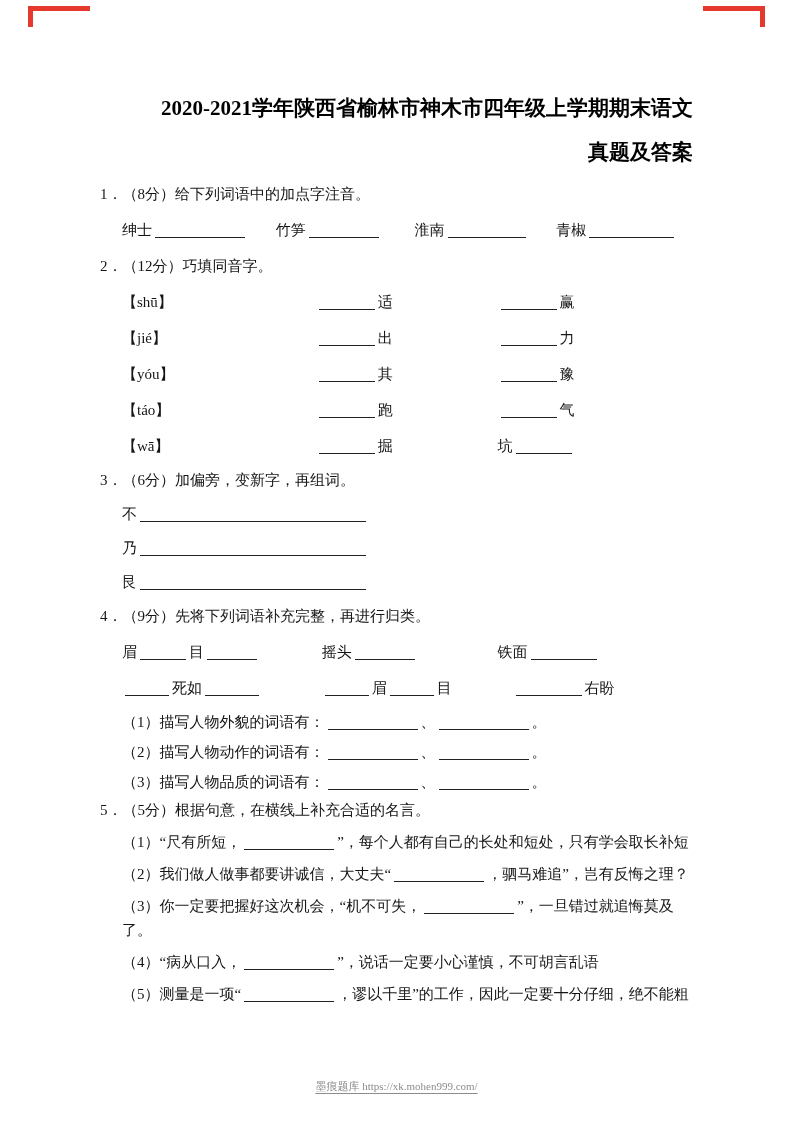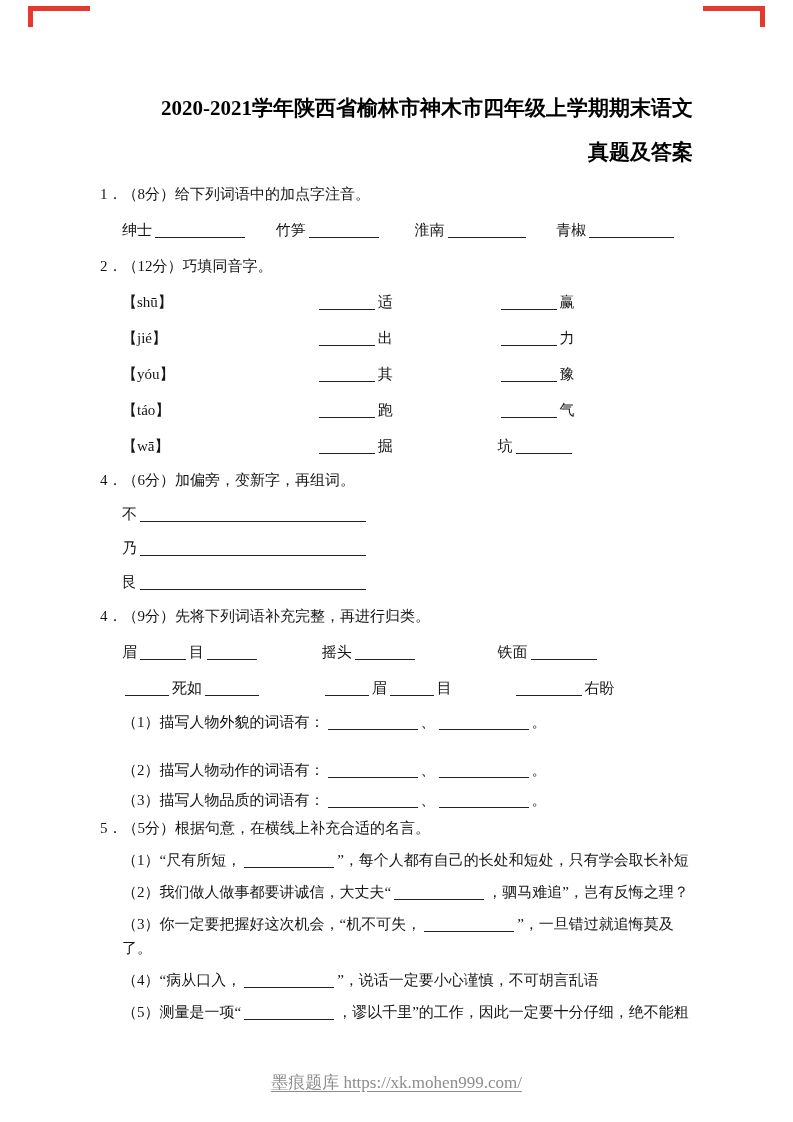--- a/index.html
+++ b/index.html
@@ -20,21 +20,21 @@
     .q-heading { line-height: 24px; }
     .row { line-height: 24px; }
     .indent { margin-left: 22px; }
     .cell { display: inline-block; vertical-align: top; }
     .blank {
       display: inline-block; border-bottom: 1px solid #222;
       height: 16px; margin: 0 3px; vertical-align: -3px;
     }
     .footer {
       position: absolute; left: 0; right: 0; bottom: 28px;
-      text-align: center; color: #8c8c8c; font-size: 17px;
+      text-align: center; color: #8c8c8c; font-size: 11px;
     }
     .footer-link { text-decoration: underline; text-underline-offset: 3px; cursor: pointer; }
   </style>
 </head>
 <body>
 
 <div class="page">
 
   <div class="red-h l"></div>
   <div class="red-v l"></div>
@@ -76,21 +76,21 @@
       <span class="cell" style="width:190px">【táo】</span>
       <span class="cell" style="width:178px"><span class="blank" style="width:56px"></span><span>跑</span></span>
       <span class="cell"><span class="blank" style="width:56px"></span><span>气</span></span>
     </div>
     <div class="row indent" style="margin-top:12px">
       <span class="cell" style="width:190px">【wā】</span>
       <span class="cell" style="width:178px"><span class="blank" style="width:56px"></span><span>掘</span></span>
       <span class="cell"><span>坑</span><span class="blank" style="width:56px"></span></span>
     </div>
 
-    <div class="q-heading" style="margin-top:10px">4．（6分）加偏旁，变新字，再组词。</div>
+    <div class="q-heading" style="margin-top:10px">3．（6分）加偏旁，变新字，再组词。</div>
     <div class="row indent" style="margin-top:10px">
       <span>不</span><span class="blank" style="width:226px"></span>
     </div>
     <div class="row indent" style="margin-top:10px">
       <span>乃</span><span class="blank" style="width:226px"></span>
     </div>
     <div class="row indent" style="margin-top:10px">
       <span>艮</span><span class="blank" style="width:226px"></span>
     </div>
 
@@ -101,21 +101,21 @@
       <span class="cell"><span>铁面</span><span class="blank" style="width:66px"></span></span>
     </div>
     <div class="row indent" style="margin-top:12px">
       <span class="cell" style="width:196px"><span class="blank" style="width:44px"></span><span>死如</span><span class="blank" style="width:54px"></span></span>
       <span class="cell" style="width:187px"><span class="blank" style="width:44px"></span><span>眉</span><span class="blank" style="width:44px"></span><span>目</span></span>
       <span class="cell"><span class="blank" style="width:66px"></span><span>右盼</span></span>
     </div>
     <div class="row indent" style="margin-top:10px">
       <span>（1）描写人物外貌的词语有：</span><span class="blank" style="width:90px"></span><span>、</span><span class="blank" style="width:90px"></span><span>。</span>
     </div>
-    <div class="row indent" style="margin-top:24px">
+    <div class="row indent" style="margin-top:6px">
       <span>（2）描写人物动作的词语有：</span><span class="blank" style="width:90px"></span><span>、</span><span class="blank" style="width:90px"></span><span>。</span>
     </div>
     <div class="row indent" style="margin-top:6px">
       <span>（3）描写人物品质的词语有：</span><span class="blank" style="width:90px"></span><span>、</span><span class="blank" style="width:90px"></span><span>。</span>
     </div>
 
     <div class="q-heading" style="margin-top:4px">5．（5分）根据句意，在横线上补充合适的名言。</div>
     <div class="row indent" style="margin-top:8px">
       <span>（1）“尺有所短，</span><span class="blank" style="width:90px"></span><span>”，每个人都有自己的长处和短处，只有学会取长补短</span>
     </div>

